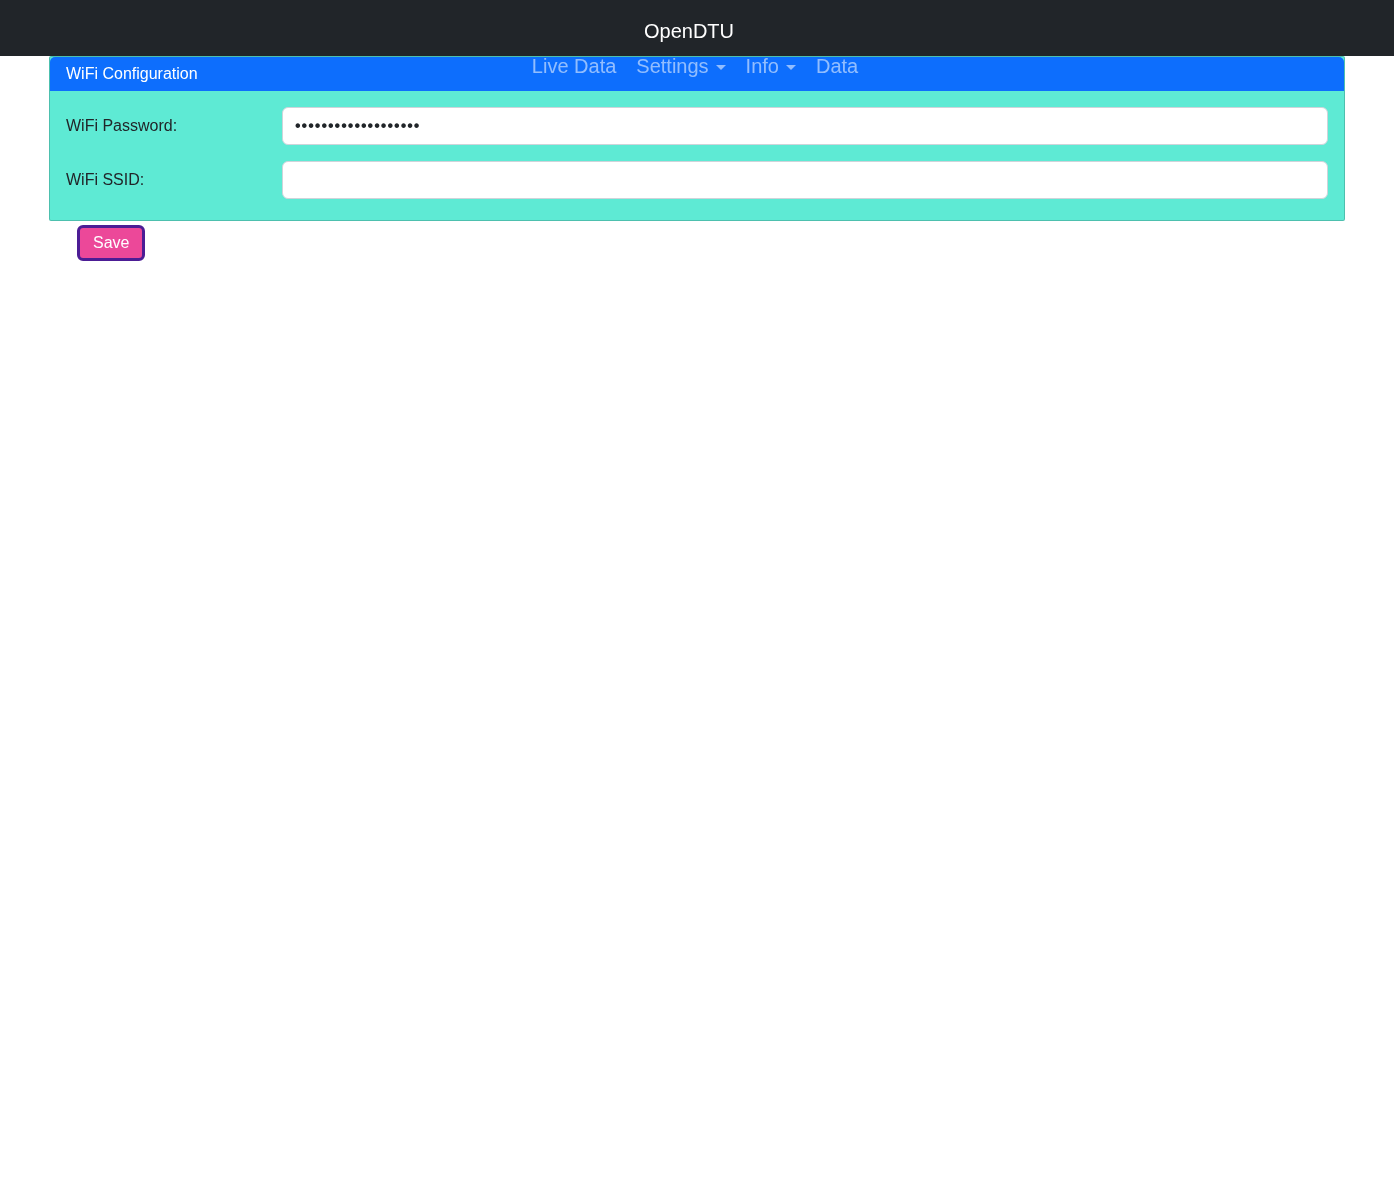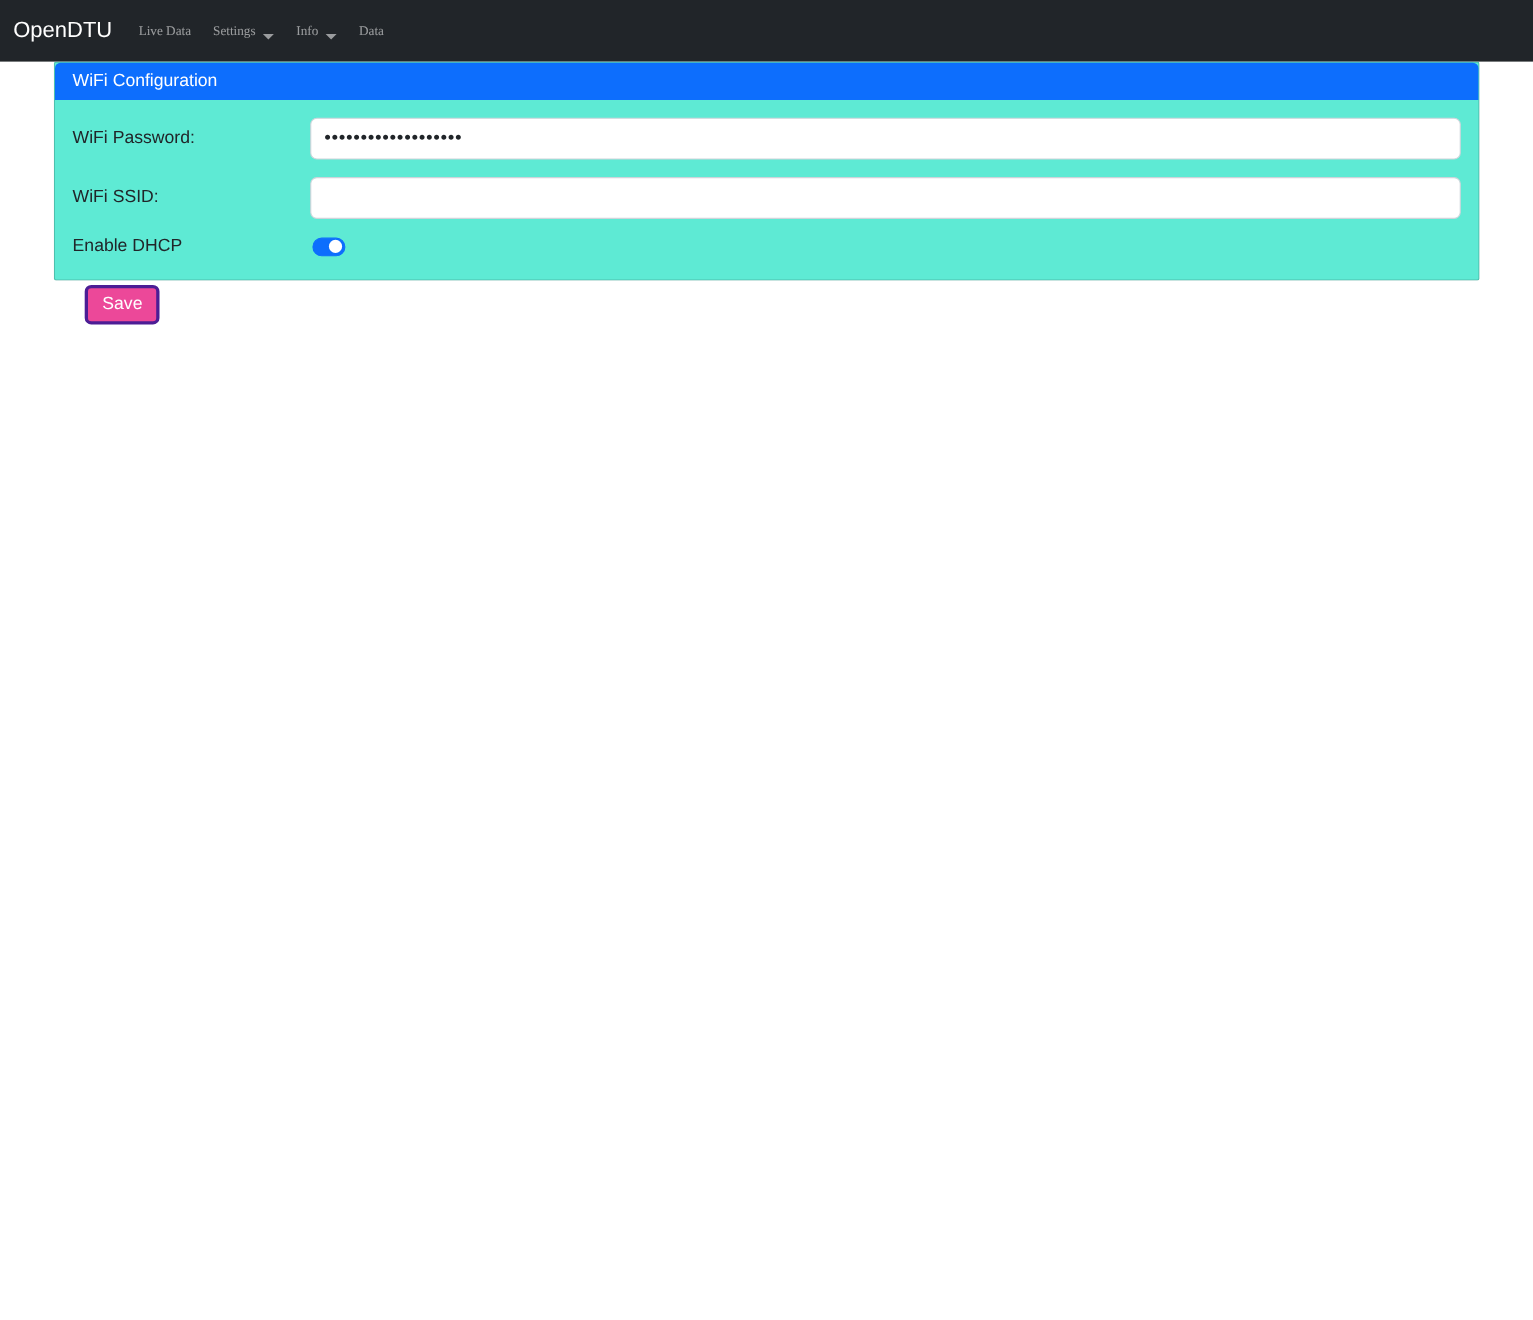--- a/index.html
+++ b/index.html
@@ -12,42 +12,42 @@
   }
   .page { width: 1394px; min-height: 1200px; background: #fff; }
 
   
   .navbar {
     height: 56px;
     background: #212529;
     display: flex;
     align-items: center;
     padding: 16px 12px;
+    flex-direction: column;
   }
   .navbar-brand {
     color: #fff;
     font-size: 20px;
     font-weight: 500;
     text-decoration: none;
     margin-right: 16px;
     padding: 4px 0;
     cursor: pointer;
   }
   .navbar-nav { display: flex; align-items: center; list-style: none; margin: 0; padding: 0; }
   .nav-link {
     display: flex;
-    align-items: flex-end;
+    align-items: center;
     gap: 7px;
     color: rgba(255,255,255,0.55);
-    font-size: 12px;
+    font-size: 20px;
     padding: 8px;
     margin: 0 4px 0 0;
     text-decoration: none;
     cursor: pointer;
-    font-family: Liberation Serif, serif;
   }
   .caret {
     display: inline-block;
     width: 0; height: 0;
     border-top: 5px solid rgba(255,255,255,0.55);
     border-left: 5px solid transparent;
     border-right: 5px solid transparent;
     margin-top: 2px;
   }
 
@@ -185,28 +185,20 @@
           <label class="form-label">WiFi Password:</label>
           <input class="form-control password" type="text" value="•••••••••••••••••••" style="">
         </div>
 
         <div class="form-row">
           <label class="form-label">WiFi SSID:</label>
           <input class="form-control" type="text" value="" style="">
         </div>
 
 
-        <div class="form-row">
-          <label class="form-label">Enable DHCP</label>
-          <div class="switch-wrap">
-            <div class="switch">
-              <div class="knob"></div>
-            </div>
-          </div>
-        </div>
 
       </div>
     </div>
 
     <button class="btn-primary">Save</button>
 
   </div>
 </div>
 
 </body></html>

